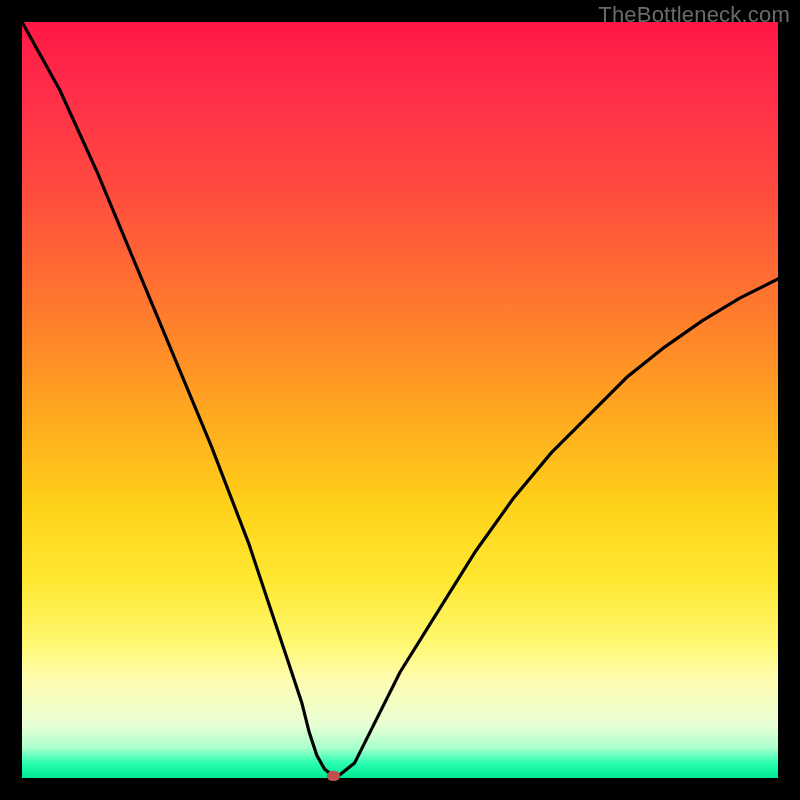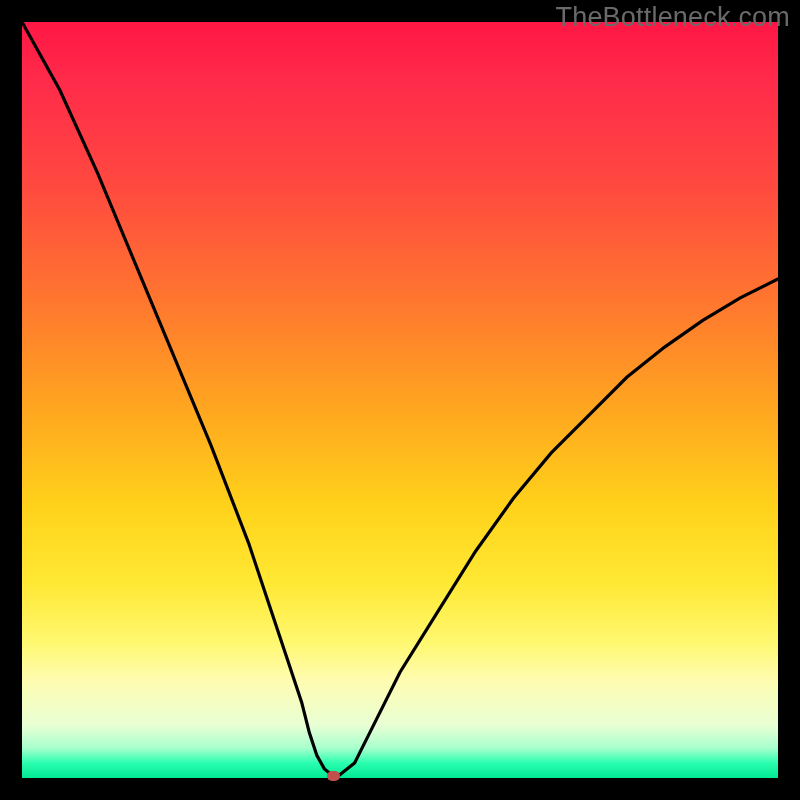--- a/index.html
+++ b/index.html
@@ -30,21 +30,21 @@
       #e8ffd4 93%,
       #a9ffcd 96%,
       #2bffb0 98%,
       #00e893 100%
     );
   }
   .watermark {
     position: absolute;
     top: 2px;
     right: 10px;
-    font-size: 27px;
+    font-size: 22px;
     color: #6a6a6a;
     font-weight: 500;
     letter-spacing: 0.2px;
     user-select: none;
   }
   svg.curve {
     position: absolute;
     left: 0;
     top: 0;
   }

